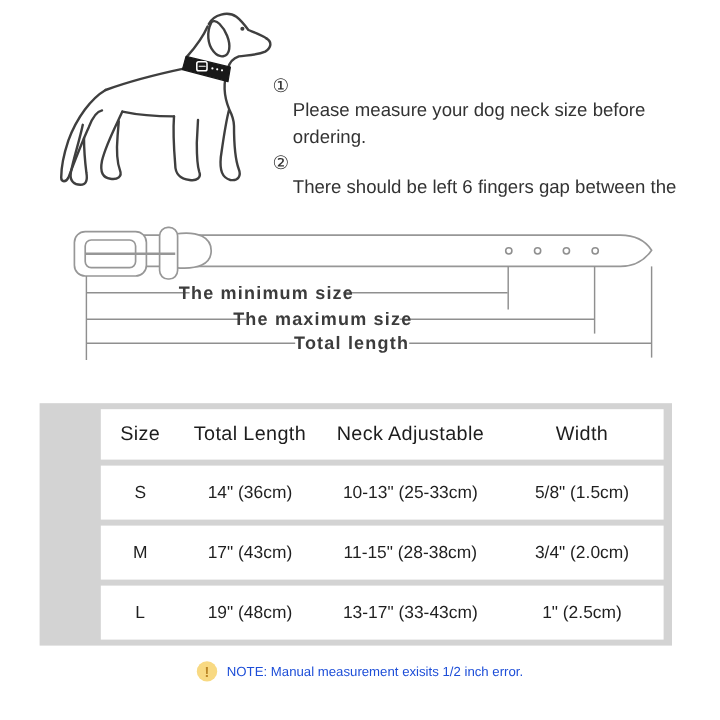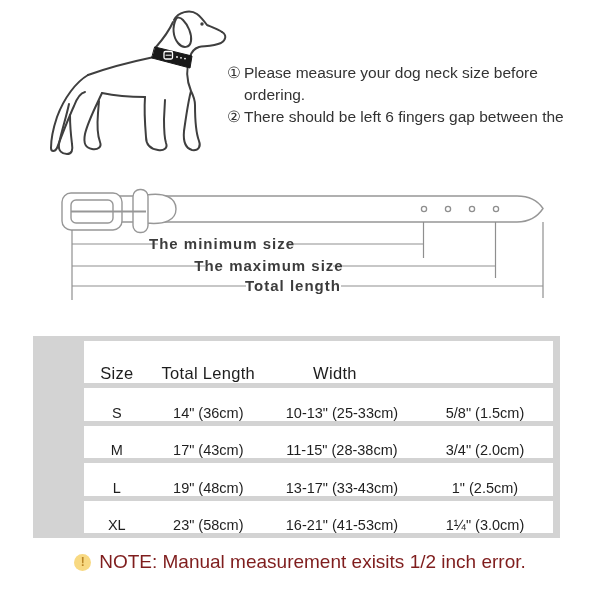--- a/index.html
+++ b/index.html
@@ -6,41 +6,41 @@
   #page{
     position:relative;width:600px;height:600px;background:#ffffff;overflow:hidden;
     font-family:"Liberation Sans", sans-serif;color:#2c2c2c;
   }
   
   #dog-wrap{position:absolute;left:40px;top:5px;width:200px;height:165px;}
   
   #instructions{position:absolute;left:227px;top:62px;width:360px;font-size:15.5px;line-height:22px;color:#333;}
   .inst-item{display:flex;}
   .inst-num{flex:0 0 17px;}
-  .inst-lines{flex:1;}
+  .inst-lines{flex:1;margin-top:20px;}
   
   #diagram-wrap{position:absolute;left:0;top:180px;width:600px;height:130px;}
   .measure-label{font-family:"Liberation Sans",sans-serif;font-size:15px;font-weight:bold;letter-spacing:1px;fill:#3c3c3c;}
   
   #size-table{
     position:absolute;left:33px;top:336px;width:513px;height:192px;
     background:#d3d3d3;padding:5px 7px;display:flex;flex-direction:column;gap:5px;
   }
-  .t-row{background:#ffffff;display:flex;align-items:flex-end;margin-left:44px;}
+  .t-row{background:#ffffff;display:flex;align-items:center;margin-left:44px;}
   .t-header{height:42px;font-size:16.5px;letter-spacing:.3px;color:#1d1d1d;}
   .t-data{flex:1;font-size:14.5px;color:#1f1f1f;}
   .t-cell{text-align:center;}
   .c0{width:14%;} .c1{width:25%;} .c2{width:32%;} .c3{width:29%;}
   
   #note{position:absolute;left:0;top:551px;width:600px;display:flex;justify-content:center;align-items:center;gap:8px;}
   #note-icon{
     width:17px;height:17px;border-radius:50%;background:#f8d982;color:#bb8627;
     font-size:12px;font-weight:bold;display:flex;align-items:center;justify-content:center;line-height:1;
   }
-  #note-text{font-size:19px;color:#7f1d1d;}
+  #note-text{font-size:11px;color:#1d4ed8;}
 </style>
 </head>
 <body>
 
 <div id="page">
 
   <div id="dog-wrap">
     <svg width="200" height="165" viewBox="0 0 200 165" fill="none" stroke="#3f3f3f" stroke-width="2" stroke-linecap="round" stroke-linejoin="round">
 
       <path d="M134,15 C138,7 150,4 157,9 C161,12 164,16 167,20 C172,22 178,24 182,27"></path>
@@ -127,46 +127,41 @@
       <text class="measure-label" x="222" y="69" text-anchor="middle">The minimum size</text>
       <text class="measure-label" x="269" y="91" text-anchor="middle">The maximum size</text>
       <text class="measure-label" x="293" y="111" text-anchor="middle">Total length</text>
     </svg>
   </div>
 
   <div id="size-table">
     <div class="t-row t-header">
       <div class="t-cell c0">Size</div>
       <div class="t-cell c1">Total Length</div>
+      <div class="t-cell c2">Neck Adjustable</div>
       <div class="t-cell c3">Width</div>
     </div>
     <div class="t-row t-data">
       <div class="t-cell c0">S</div>
       <div class="t-cell c1">14" (36cm)</div>
       <div class="t-cell c2">10-13" (25-33cm)</div>
       <div class="t-cell c3">5/8" (1.5cm)</div>
     </div>
     <div class="t-row t-data">
       <div class="t-cell c0">M</div>
       <div class="t-cell c1">17" (43cm)</div>
       <div class="t-cell c2">11-15" (28-38cm)</div>
       <div class="t-cell c3">3/4" (2.0cm)</div>
     </div>
     <div class="t-row t-data">
       <div class="t-cell c0">L</div>
       <div class="t-cell c1">19" (48cm)</div>
       <div class="t-cell c2">13-17" (33-43cm)</div>
       <div class="t-cell c3">1" (2.5cm)</div>
     </div>
-    <div class="t-row t-data">
-      <div class="t-cell c0">XL</div>
-      <div class="t-cell c1">23" (58cm)</div>
-      <div class="t-cell c2">16-21" (41-53cm)</div>
-      <div class="t-cell c3">1¼" (3.0cm)</div>
-    </div>
   </div>
 
   <div id="note">
     <span id="note-icon">!</span>
     <span id="note-text">NOTE: Manual measurement exisits 1/2 inch error.</span>
   </div>
 
 </div>
 
 </body></html>

